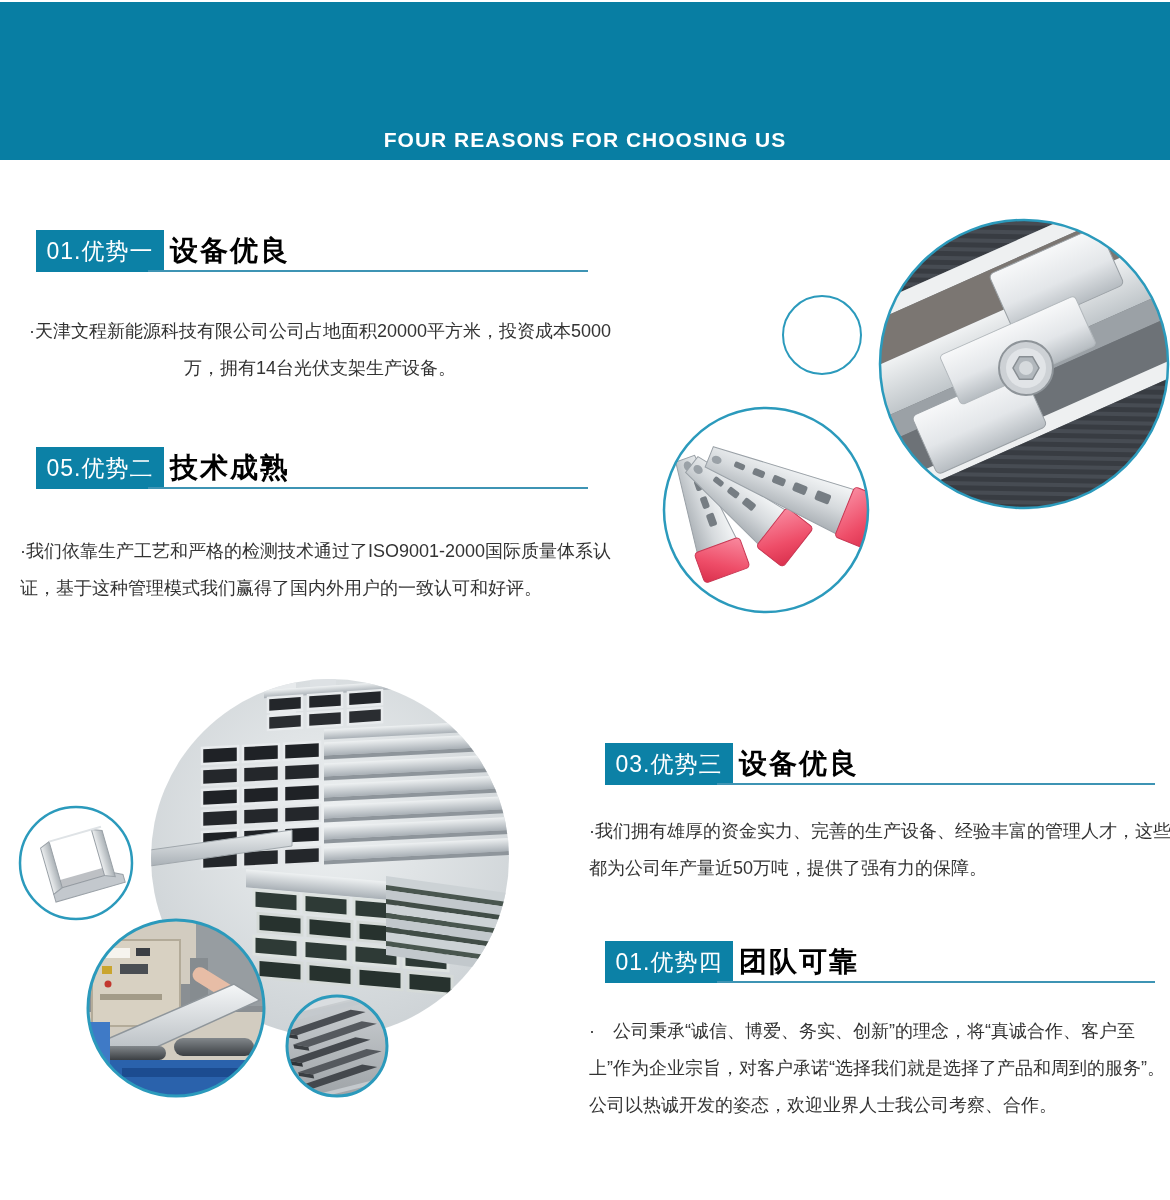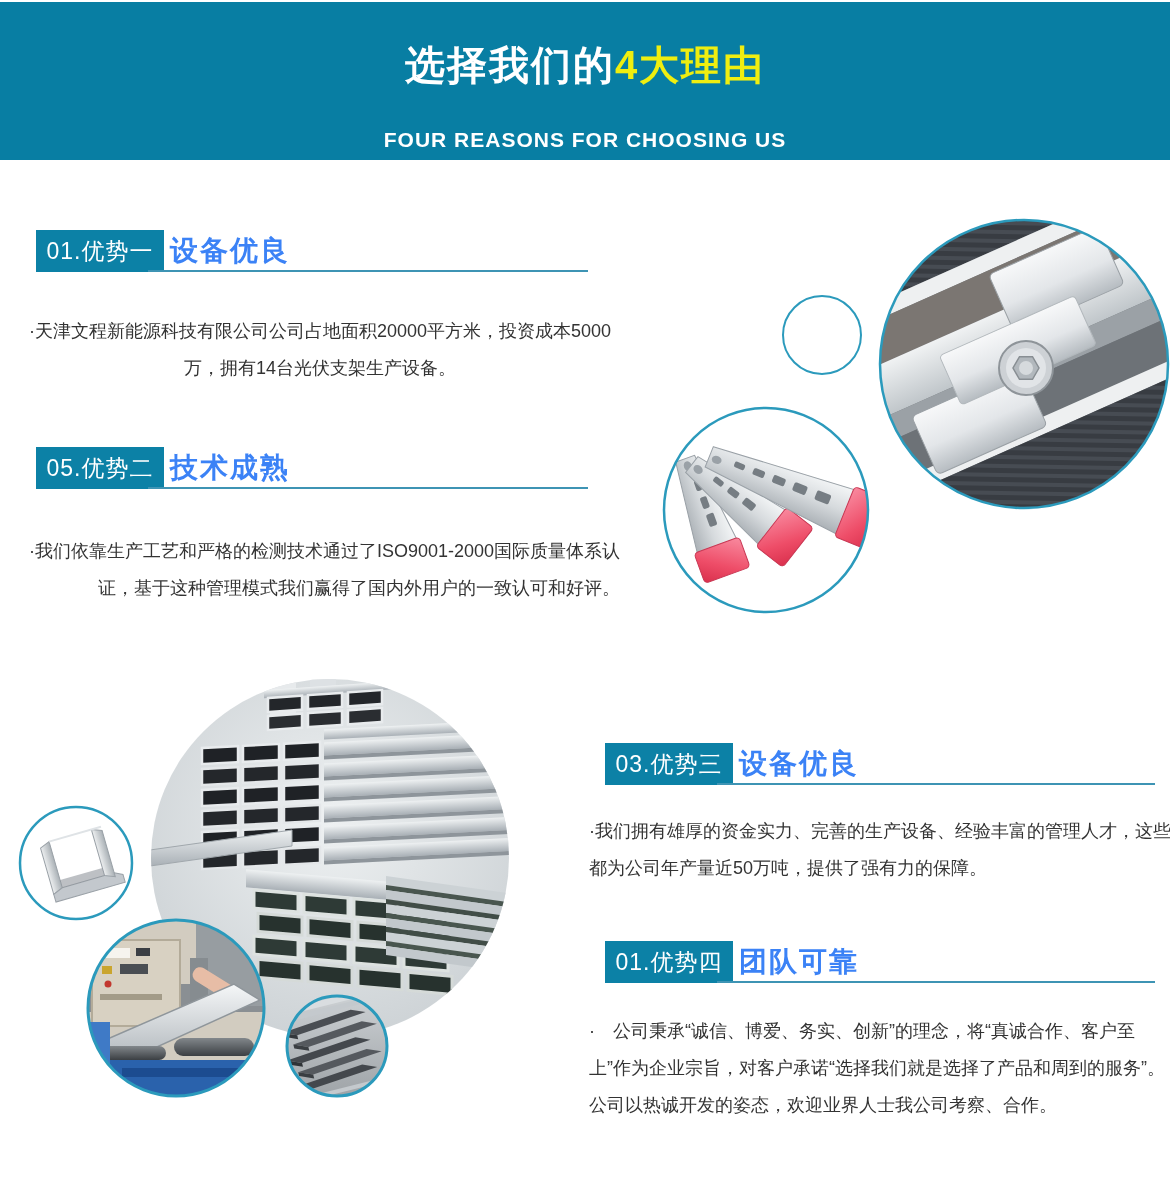--- a/index.html
+++ b/index.html
@@ -13,30 +13,30 @@
   .band-title{position:absolute;left:0;top:36px;width:100%;text-align:center;
     font-size:40px;font-weight:bold;letter-spacing:2px;color:#ffffff;white-space:nowrap;}
   .band-title .accent{color:#efee10;}
   .band-sub{position:absolute;left:0;top:98px;width:100%;text-align:center;
     font-size:21px;font-weight:bold;letter-spacing:1px;color:#ffffff;margin-top:28px;}
   
   .adv{position:absolute;}
   .adv .badge{position:absolute;left:16px;top:0;width:128px;height:42px;background:#0c81a6;
     color:#ffffff;font-size:23px;line-height:42px;text-align:center;letter-spacing:1px;}
   .adv .adv-title{position:absolute;left:150px;top:2px;margin:0;
-    font-size:28px;font-weight:bold;color:#3b82f6;letter-spacing:2px;white-space:nowrap;}
+    font-size:28px;font-weight:bold;color:#000000;letter-spacing:2px;white-space:nowrap;}
   .adv .rule{position:absolute;left:128px;top:40px;height:2px;background:#3e94b4;}
   .adv .adv-body{position:absolute;left:0;margin:0;
     font-size:18px;line-height:37px;color:#333333;}
   .s1{left:20px;top:230px;width:600px;height:190px;}
   .s1 .rule{width:440px;}
   .s1 .adv-body{top:83px;width:600px;text-align:center;}
   .s2{left:20px;top:447px;width:600px;height:190px;}
   .s2 .rule{width:440px;}
-  .s2 .adv-body{top:86px;width:600px;text-align:right;}
+  .s2 .adv-body{top:86px;width:600px;}
   .s3{left:589px;top:743px;width:585px;height:170px;}
   .s3 .rule{width:438px;}
   .s3 .adv-body{top:70px;width:585px;}
   .s4{left:589px;top:941px;width:585px;height:200px;}
   .s4 .rule{width:438px;}
   .s4 .adv-body{top:72px;width:585px;}
   
   .circ{position:absolute;border-radius:50%;}
   .photo-clamp{left:878px;top:218px;width:292px;height:292px;}
   .decor-circle{left:782px;top:295px;width:80px;height:80px;border:2px solid #2b9abc;background:#ffffff;box-sizing:border-box;}
@@ -44,21 +44,20 @@
   .photo-stack{left:150px;top:678px;width:360px;height:360px;}
   .photo-uchannel{left:18px;top:805px;width:116px;height:116px;}
   .photo-factory{left:86px;top:918px;width:180px;height:180px;}
   .photo-darkstack{left:285px;top:994px;width:104px;height:104px;}
   .circ svg{display:block;width:100%;height:100%;}
 </style>
 </head>
 <body>
 
 <div class="band">
-  <div class="band-title"><span>选择我们的</span><span class="accent">4大理由</span></div>
   <div class="band-sub">FOUR REASONS FOR CHOOSING US</div>
 </div>
 
 <section class="adv s1">
   <div class="badge">01.优势一</div>
   <h3 class="adv-title">设备优良</h3>
   <div class="rule"></div>
   <p class="adv-body">·天津文程新能源科技有限公司公司占地面积20000平方米，投资成本5000万，拥有14台光伏支架生产设备。</p>
 </section>
 

